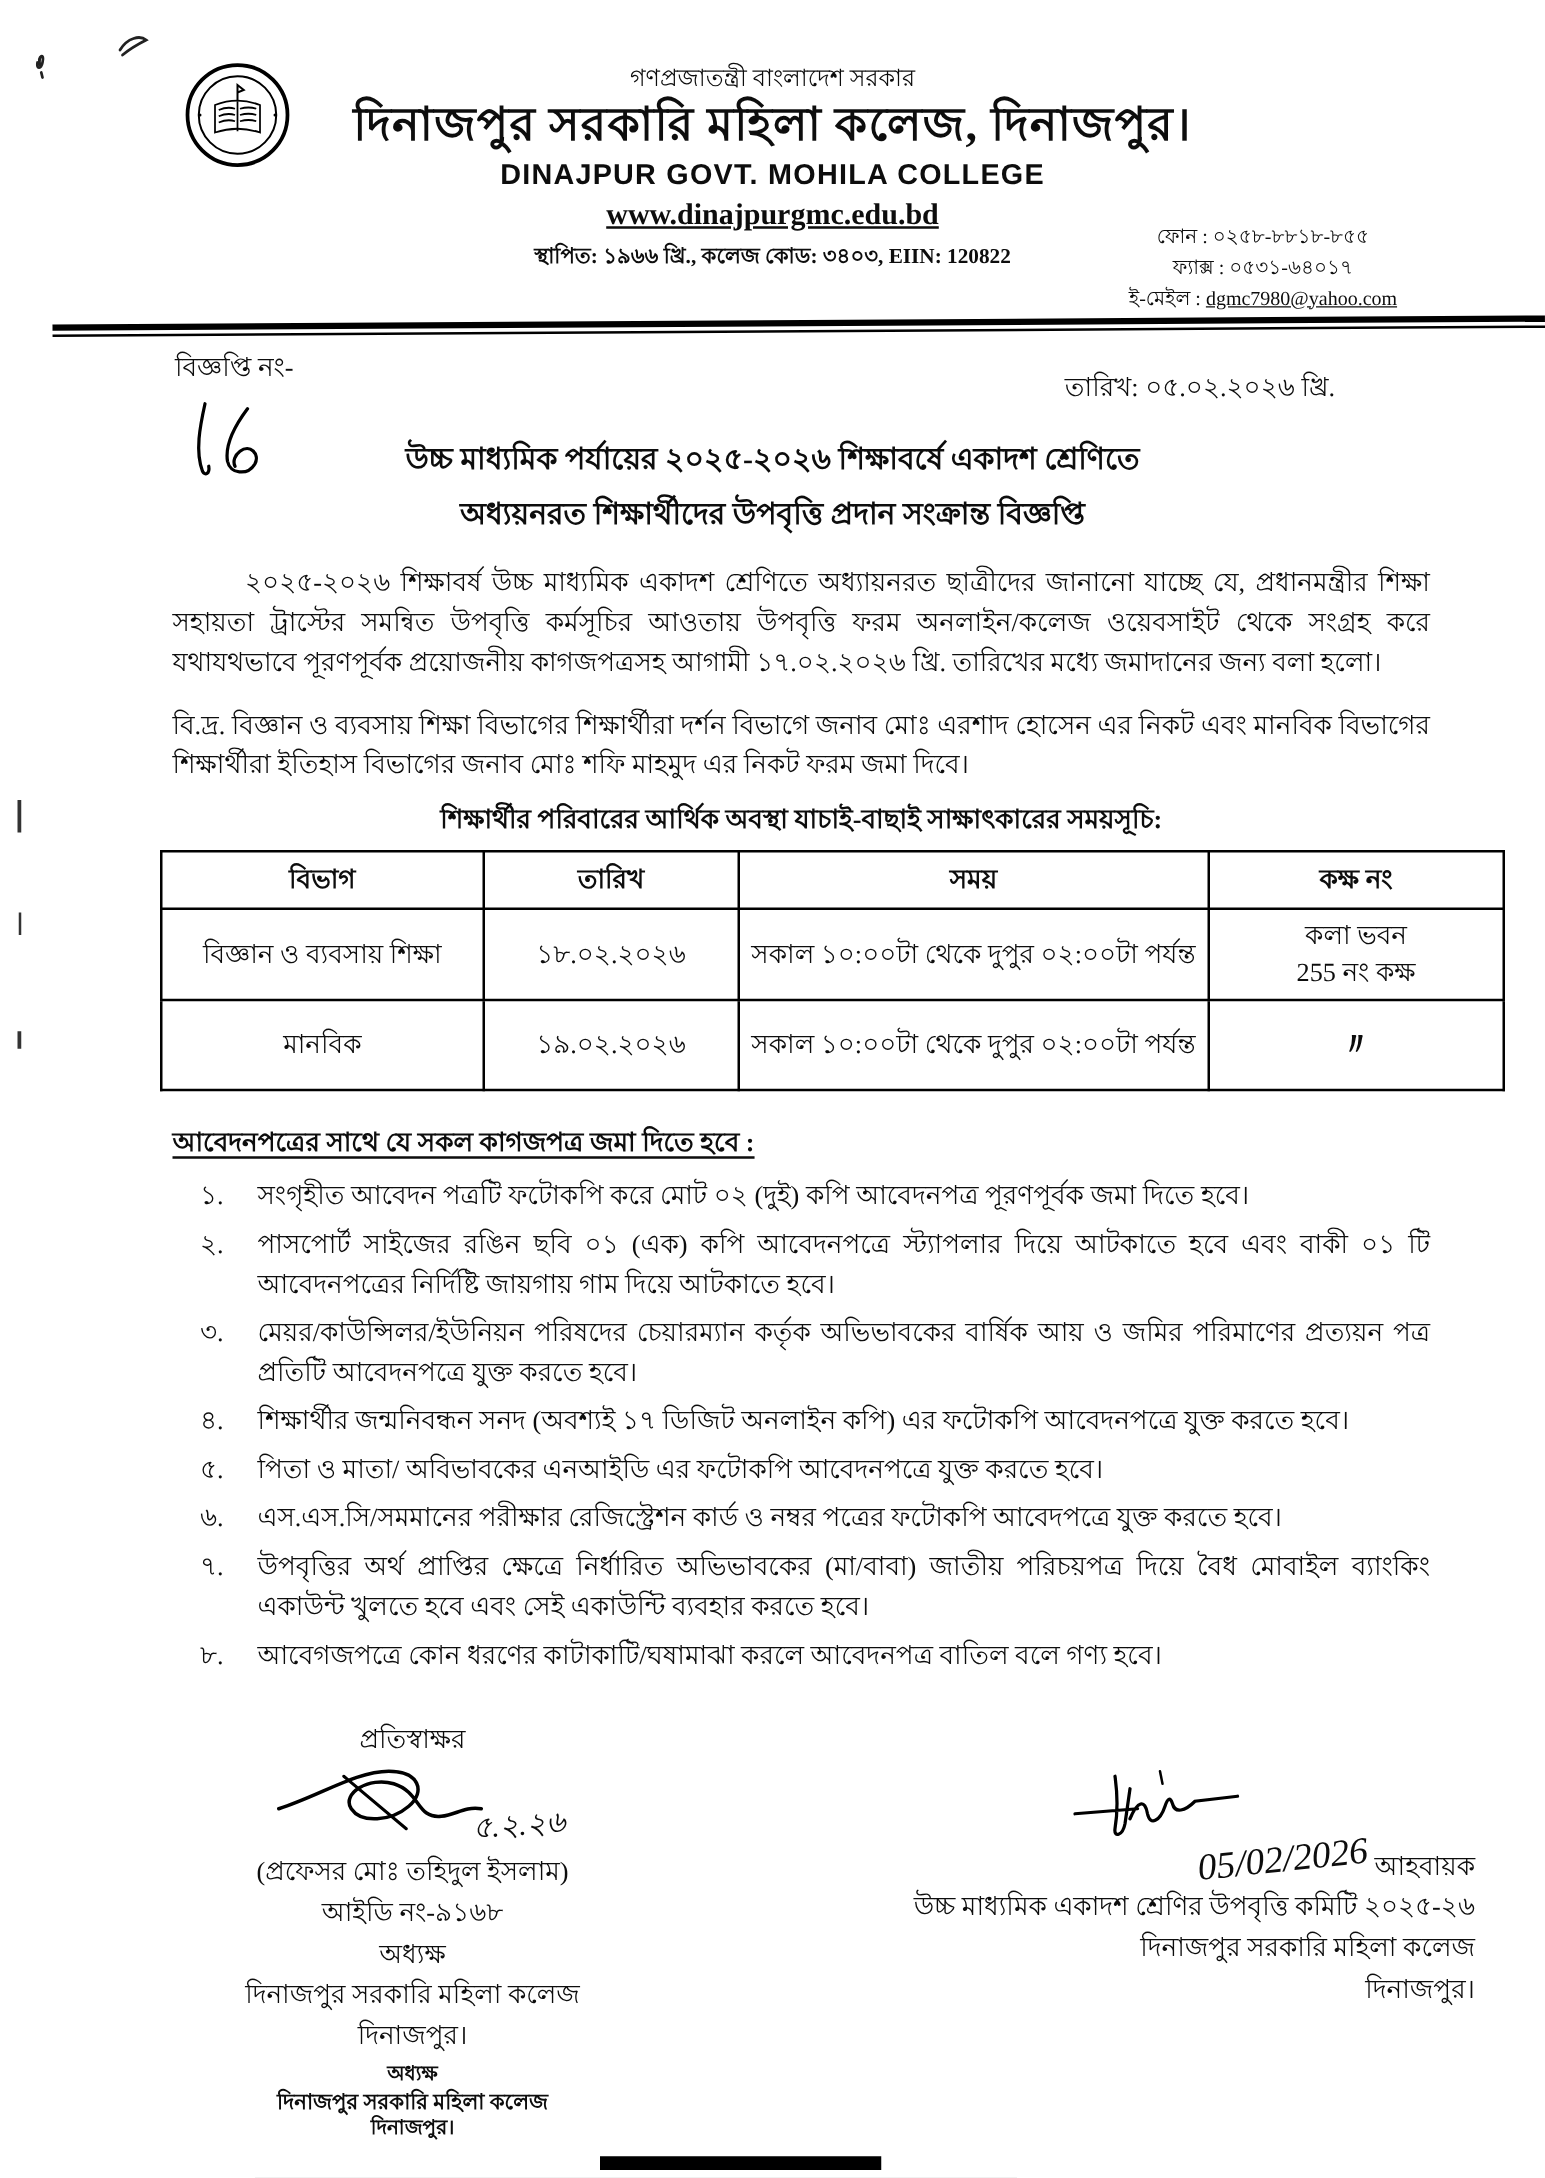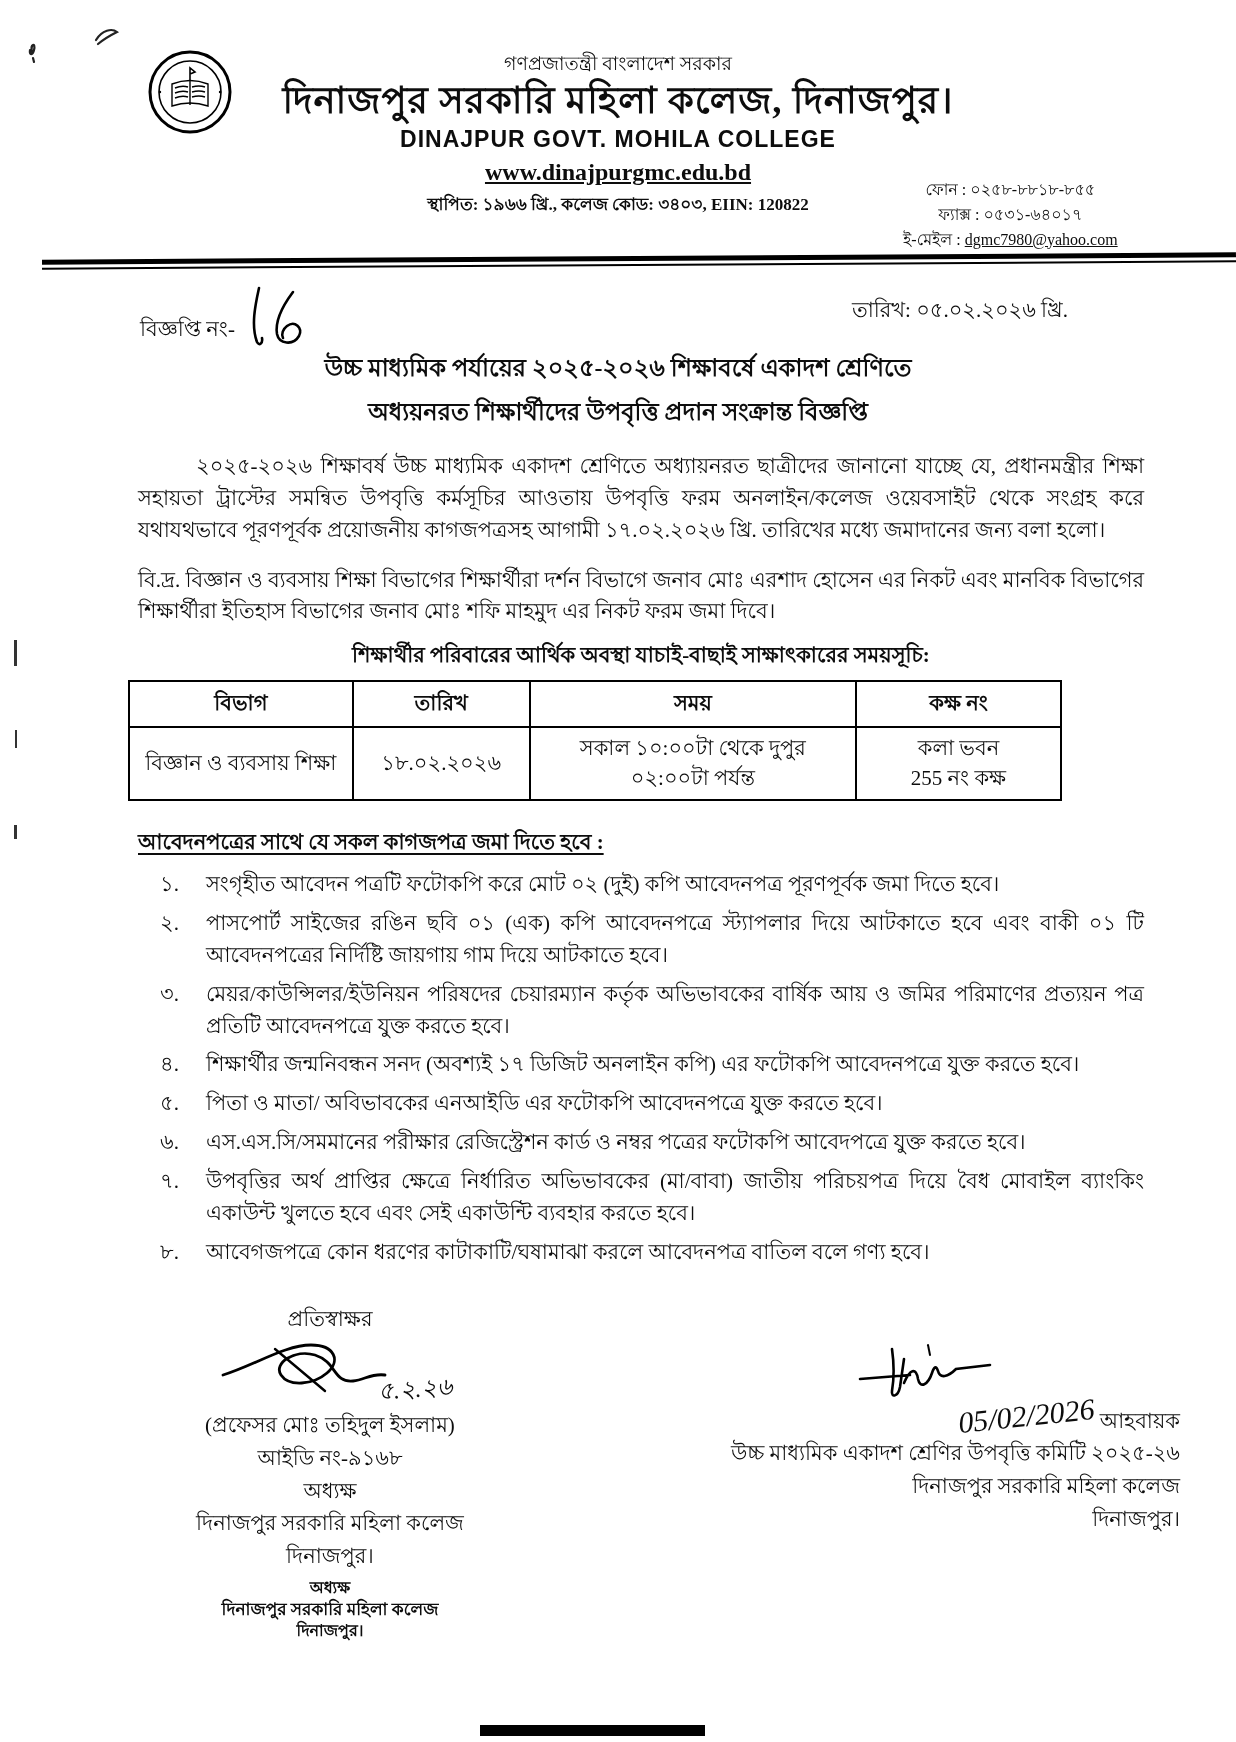--- a/index.html
+++ b/index.html
@@ -24,33 +24,33 @@
   .estd{font-size:17px;font-weight:bold;margin-top:7px;}
   .contact{position:absolute;left:903px;top:178px;font-size:16px;line-height:1.55;text-align:center;}
   .contact .underline{text-decoration:underline;}
   .pen-marks{position:absolute;left:18px;top:22px;}
   
   .double-rule{position:relative;margin:6px 0 0 42px;height:12px;transform:rotate(-0.35deg);}
   .double-rule .r1{position:absolute;top:0;left:0;right:0;height:5px;background:#000;}
   .double-rule .r2{position:absolute;top:8px;left:0;right:0;height:2px;background:#000;}
   
   .meta-row{position:relative;margin:10px 100px 0 140px;height:66px;font-size:21px;}
-  .notice-no{position:absolute;left:0;top:0;display:flex;align-items:flex-end;}
+  .notice-no{position:absolute;left:0;top:0;display:flex;align-items:flex-start;flex-direction:column;}
   .notice-scribble{margin-left:6px;margin-top:4px;}
   .date-line{position:absolute;right:68px;top:16px;font-size:21px;}
   
   .title{margin-top:2px;text-align:center;font-size:24px;font-weight:bold;line-height:1.85;}
   .title div{text-underline-offset:5px;}
   
   .content{margin:16px 92px 0 138px;font-size:21px;line-height:1.52;text-align:justify;}
   .para1{text-indent:58px;}
   .note{margin-top:18px;}
   .sched-head{margin-top:12px;font-weight:bold;text-align:center;}
   
-  table.sched{border-collapse:collapse;margin:8px 0 16px -10px;width:934px;font-size:21px;}
+  table.sched{border-collapse:collapse;margin:8px 0 16px -10px;width:1076px;font-size:21px;}
   table.sched th,table.sched td{border:2px solid #000;text-align:center;padding:6px 8px;}
   table.sched th{font-weight:bold;height:32px;}
   table.sched td{height:58px;}
   .pre-line{white-space:pre-line;line-height:1.4;}
   .ditto{font-size:26px;font-weight:bold;}
   
   .docs-head{margin-top:26px;font-weight:bold;text-decoration:underline;text-underline-offset:4px;text-align:left;}
   ol.docs{list-style:none;margin:10px 0 0 0;padding:0;}
   ol.docs li{display:flex;margin-top:7px;}
   ol.docs .num{flex:0 0 46px;text-align:left;padding-left:22px;}
@@ -153,20 +153,26 @@
         </tr>
       </thead>
       <tbody>
         <tr>
           <td>বিজ্ঞান ও ব্যবসায় শিক্ষা</td>
           <td>১৮.০২.২০২৬</td>
           <td class="pre-line">সকাল ১০:০০টা থেকে দুপুর ০২:০০টা পর্যন্ত</td>
           <td class="pre-line">কলা ভবন
 255 নং কক্ষ</td>
         </tr>
+        <tr>
+          <td>মানবিক</td>
+          <td>১৯.০২.২০২৬</td>
+          <td class="pre-line">সকাল ১০:০০টা থেকে দুপুর ০২:০০টা পর্যন্ত</td>
+          <td class="ditto">〃</td>
+        </tr>
       </tbody>
     </table>
 
     <div class="docs-head">আবেদনপত্রের সাথে যে সকল কাগজপত্র জমা দিতে হবে :</div>
 
     <ol class="docs">
       <li>
           <span class="num">১.</span>
           <span class="txt">সংগৃহীত আবেদন পত্রটি ফটোকপি করে মোট ০২ (দুই) কপি আবেদনপত্র পূরণপূর্বক জমা দিতে হবে।</span>
         </li>

